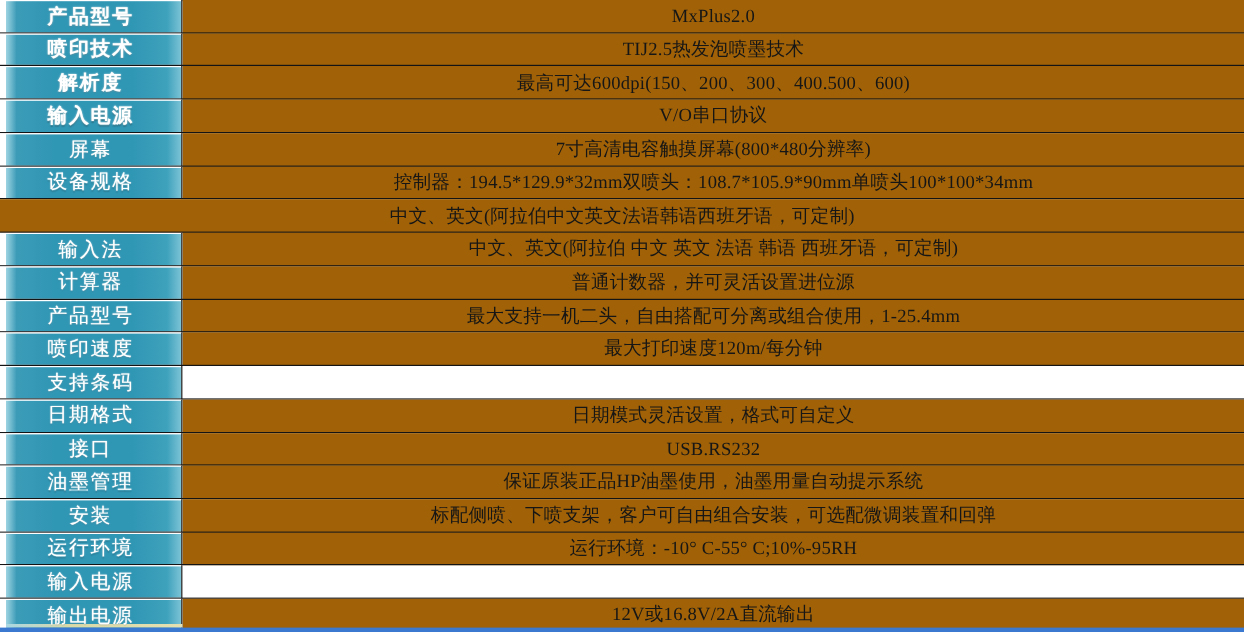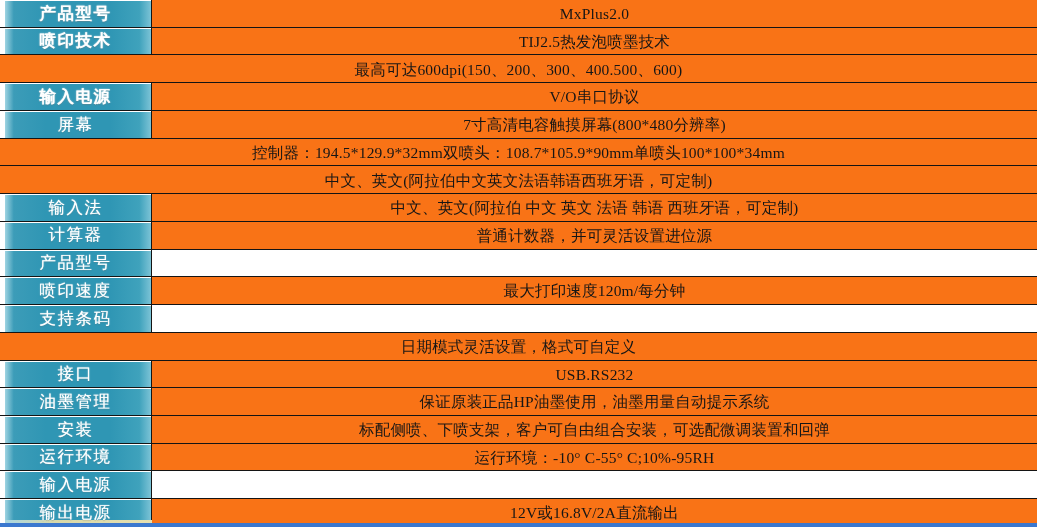--- a/index.html
+++ b/index.html
@@ -88,21 +88,21 @@
   }
 
   
   .value-cell {
     flex: 1 1 auto;
     box-sizing: border-box;
     display: flex;
     align-items: center;
     justify-content: center;
     padding: 0 6px;
-    background: #f97316;
+    background: #a16207;
     overflow: hidden;
   }
   .value-cell .value-text {
     color: #161616;
     font-size: 15.5px;
     line-height: 1;
     white-space: nowrap;
     letter-spacing: 0.2px;
   }
 
@@ -150,20 +150,24 @@
       <div class="spec-row">
         <div class="label-cell strong">
           <div class="label-fill"></div>
           <span class="label-text">喷印技术</span>
         </div>
         <div class="value-cell">
           <span class="value-text">TIJ2.5热发泡喷墨技术</span>
         </div>
       </div>
       <div class="spec-row">
+        <div class="label-cell strong">
+          <div class="label-fill"></div>
+          <span class="label-text">解析度</span>
+        </div>
         <div class="value-cell">
           <span class="value-text">最高可达600dpi(150、200、300、400.500、600)</span>
         </div>
       </div>
       <div class="spec-row">
         <div class="label-cell strong">
           <div class="label-fill"></div>
           <span class="label-text">输入电源</span>
         </div>
         <div class="value-cell">
@@ -173,20 +177,24 @@
       <div class="spec-row">
         <div class="label-cell">
           <div class="label-fill"></div>
           <span class="label-text">屏幕</span>
         </div>
         <div class="value-cell">
           <span class="value-text">7寸高清电容触摸屏幕(800*480分辨率)</span>
         </div>
       </div>
       <div class="spec-row">
+        <div class="label-cell">
+          <div class="label-fill"></div>
+          <span class="label-text">设备规格</span>
+        </div>
         <div class="value-cell">
           <span class="value-text">控制器：194.5*129.9*32mm双喷头：108.7*105.9*90mm单喷头100*100*34mm</span>
         </div>
       </div>
       <div class="spec-row">
         <div class="value-cell">
           <span class="value-text">中文、英文(阿拉伯中文英文法语韩语西班牙语，可定制)</span>
         </div>
       </div>
       <div class="spec-row">
@@ -205,37 +213,44 @@
         </div>
         <div class="value-cell">
           <span class="value-text">普通计数器，并可灵活设置进位源</span>
         </div>
       </div>
       <div class="spec-row">
         <div class="label-cell">
           <div class="label-fill"></div>
           <span class="label-text">产品型号</span>
         </div>
+        <div class="value-cell">
+          <span class="value-text">最大支持一机二头，自由搭配可分离或组合使用，1-25.4mm</span>
+        </div>
       </div>
       <div class="spec-row">
         <div class="label-cell">
           <div class="label-fill"></div>
           <span class="label-text">喷印速度</span>
         </div>
         <div class="value-cell">
           <span class="value-text">最大打印速度120m/每分钟</span>
         </div>
       </div>
       <div class="spec-row">
         <div class="label-cell">
           <div class="label-fill"></div>
           <span class="label-text">支持条码</span>
         </div>
       </div>
       <div class="spec-row">
+        <div class="label-cell">
+          <div class="label-fill"></div>
+          <span class="label-text">日期格式</span>
+        </div>
         <div class="value-cell">
           <span class="value-text">日期模式灵活设置，格式可自定义</span>
         </div>
       </div>
       <div class="spec-row">
         <div class="label-cell">
           <div class="label-fill"></div>
           <span class="label-text">接口</span>
         </div>
         <div class="value-cell">

